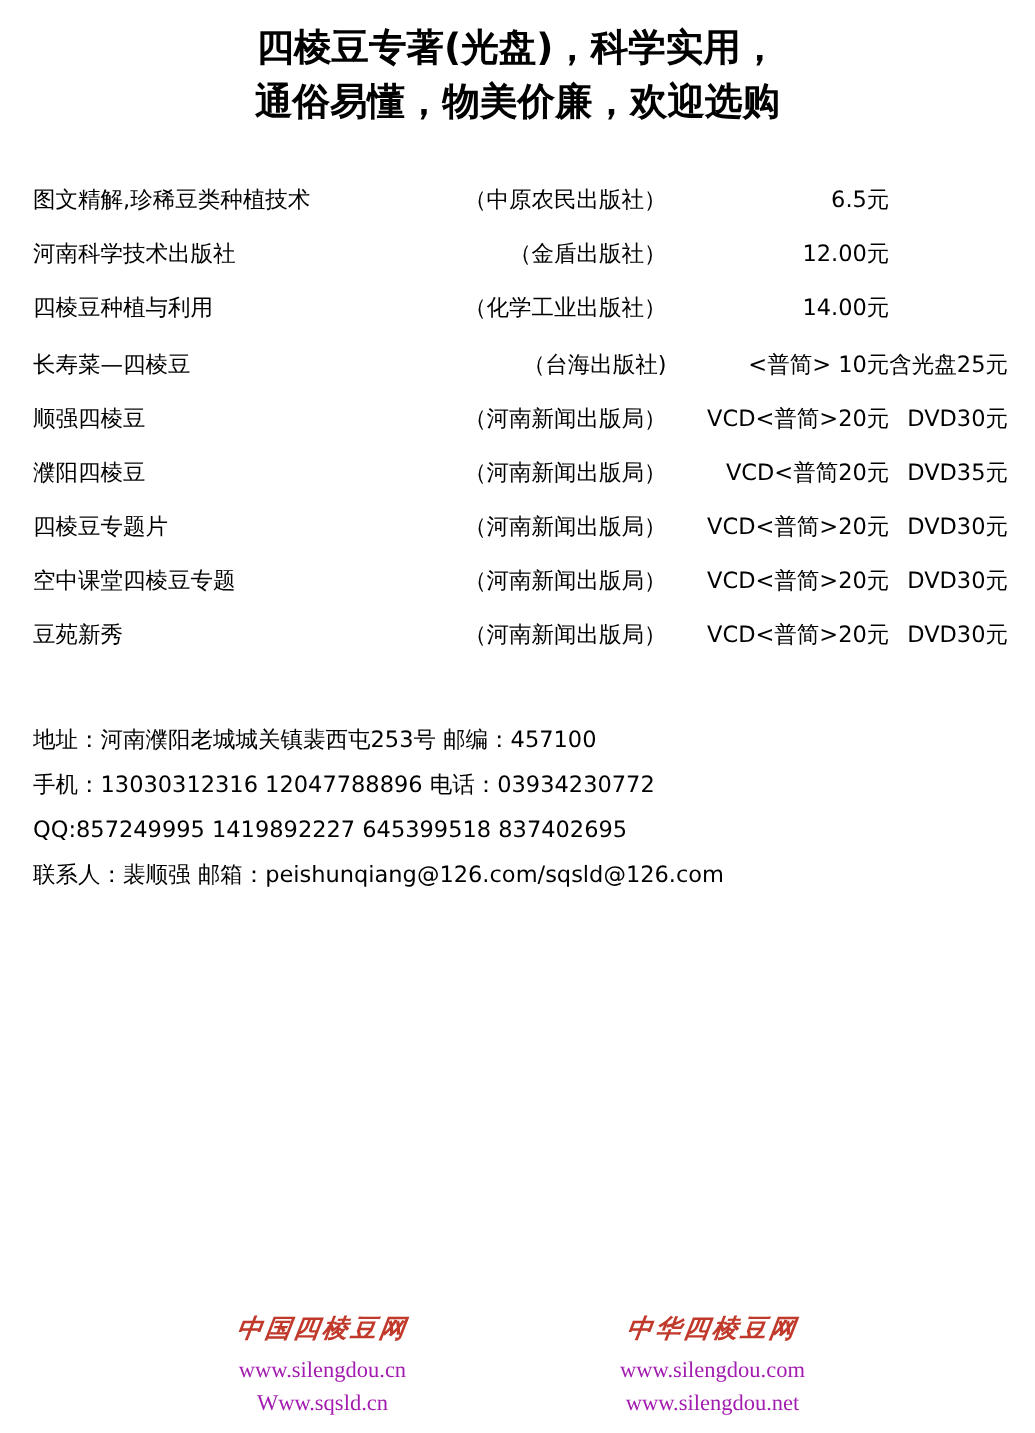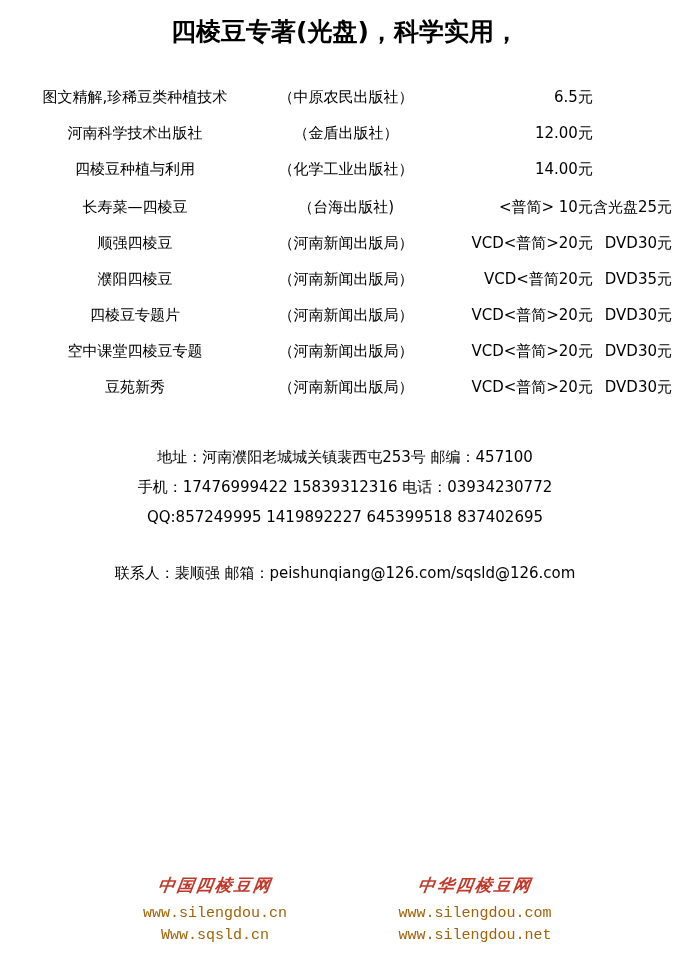--- a/index.html
+++ b/index.html
@@ -42,29 +42,28 @@
     margin-top: 30px;
     width: 100%;
     border-collapse: collapse;
     font-size: 15px;
     font-family: "DejaVu Sans", "Liberation Sans", sans-serif;
   }
   .booklist td {
     padding: 8px 0 9px 0;
     vertical-align: baseline;
     white-space: nowrap;
-    text-align: center;
   }
   .booklist .c-title {
     width: 228px;
     padding-left: 4px;
   }
   .booklist .c-pub {
     width: 200px;
-    text-align: center;
+    text-align: right;
   }
   .booklist .c-fmt {
     width: 150px;
     text-align: right;
   }
   .booklist .c-extra {
     text-align: right;
   }
   .booklist tr.gap td {
     padding-top: 10px;
@@ -84,27 +83,26 @@
     text-align: justify;
   }
 
   
   .contact {
     margin-top: 36px;
     font-size: 15px;
     line-height: 30px;
     font-family: "DejaVu Sans", "Liberation Sans", sans-serif;
     padding: 0 4px;
-    text-align: center;
   }
   .contact .row {
     white-space: nowrap;
   }
   .contact .row.spaced {
-    margin-top: 26px;
+    margin-top: 0;
   }
 
   
   .footer {
     position: absolute;
     left: 0;
     right: 0;
     bottom: 8px;
     display: flex;
     justify-content: center;
@@ -124,31 +122,32 @@
     transform: skewX(-8deg);
     display: inline-block;
     margin-bottom: 6px;
   }
   .logo-art.brush {
     font-style: italic;
   }
   .logo-url {
     font-size: 15px;
     line-height: 22px;
-    font-family: Liberation Mono, monospace;
-    color: #a16207;
+    font-family: Liberation Serif, serif;
+    color: #a21caf;
   }
 </style>
 </head>
 <body>
 
 <div class="page">
 
   <div class="heading">
     <span class="line">四棱豆专著(光盘)，科学实用，</span>
+    <span class="line">通俗易懂，物美价廉，欢迎选购</span>
   </div>
 
   <table class="booklist">
     <tbody>
       <tr>
         <td class="c-title">图文精解,珍稀豆类种植技术</td>
         <td class="c-pub">（中原农民出版社）</td>
         <td class="c-fmt">6.5元</td>
         <td class="c-extra"></td>
       </tr>
@@ -199,21 +198,21 @@
         <td class="c-pub">（河南新闻出版局）</td>
         <td class="c-fmt">VCD&lt;普简&gt;20元</td>
         <td class="c-extra">DVD30元</td>
       </tr>
     </tbody>
   </table>
 
 
   <div class="contact">
     <div class="row">地址：河南濮阳老城城关镇裴西屯253号  邮编：457100</div>
-    <div class="row">手机：17476999422  15839312316  电话：03934230772</div>
+    <div class="row">手机：13030312316  12047788896  电话：03934230772</div>
     <div class="row">QQ:857249995  1419892227  645399518  837402695</div>
     <div class="row spaced">联系人：裴顺强     邮箱：peishunqiang@126.com/sqsld@126.com</div>
   </div>
 
   <div class="footer">
     <div class="logo-block">
       <div class="logo-art brush">中国四棱豆网</div>
       <div class="logo-url">www.silengdou.cn</div>
       <div class="logo-url">Www.sqsld.cn</div>
     </div>

